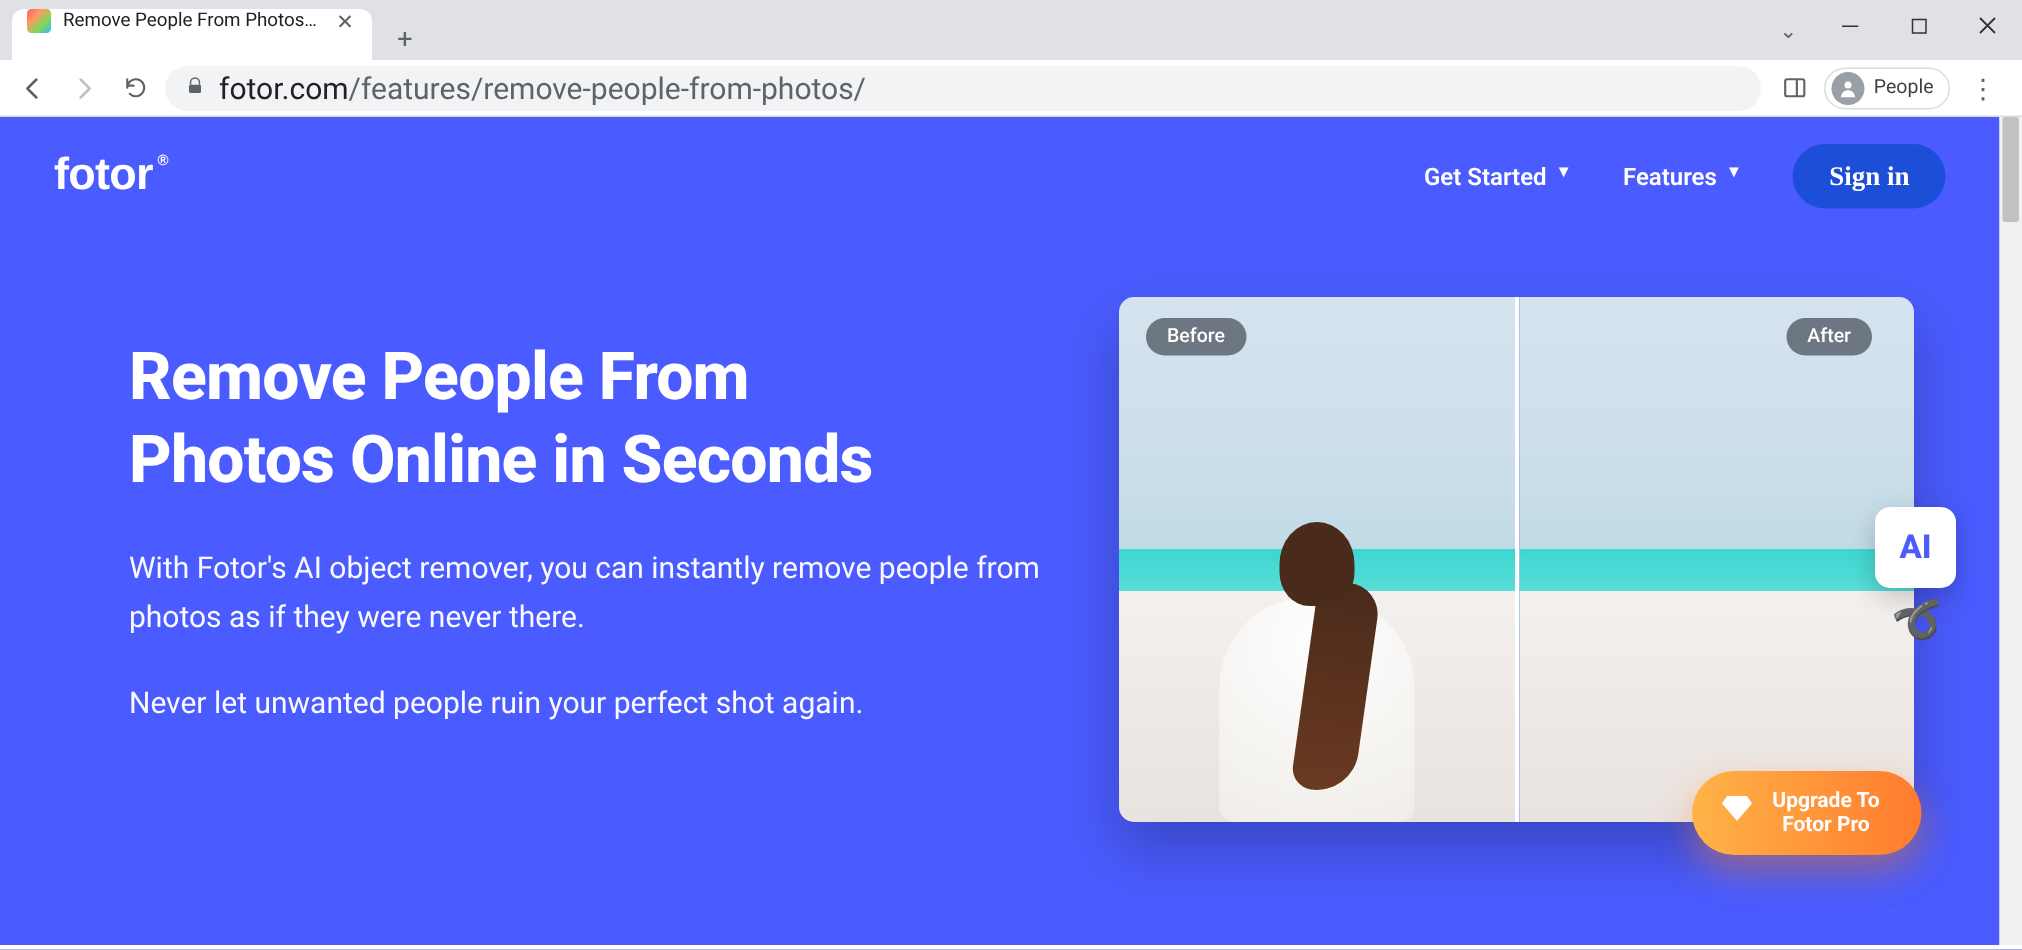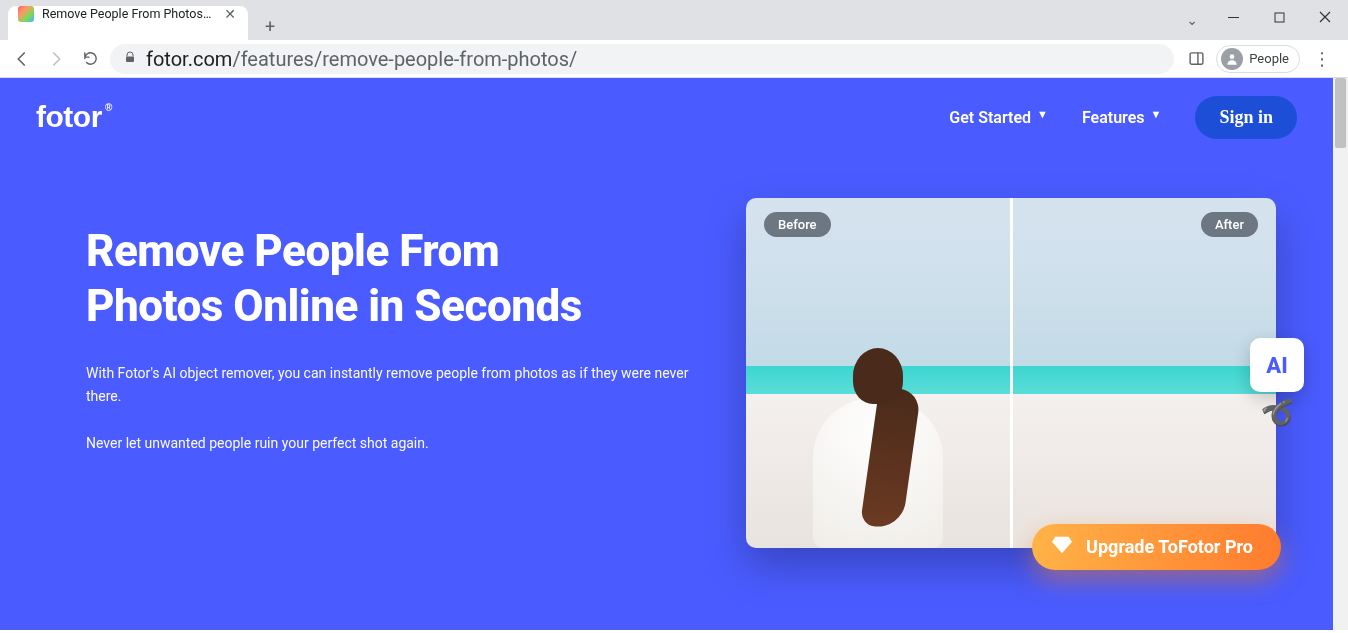--- a/index.html
+++ b/index.html
@@ -41,43 +41,43 @@
 .logo { font-family: Arial, sans-serif; font-weight: 700; font-size: 30px; letter-spacing: -0.5px; position: relative; }
 .logo .reg { font-size: 10px; position: absolute; top: 2px; right: -10px; }
 .nav { display: flex; align-items: center; gap: 34px; }
 .nav-item { display: flex; align-items: flex-start; gap: 6px; font-size: 16px; font-weight: 600; cursor: pointer; }
 .chev { font-size: 11px; }
 .signin-btn { background: #1d4ed8; color: #fff; border: none; border-radius: 22px; padding: 11px 24px; font-size: 18px; font-weight: 600; cursor: pointer; font-family: Liberation Serif, serif; }
 
 .hero { display: flex; padding: 50px 36px 0 86px; gap: 40px; }
 .hero-text { flex: 1; max-width: 620px; padding-top: 36px; }
 .hero-text h1 { font-size: 44px; font-weight: 800; line-height: 1.25; letter-spacing: -0.5px; margin-bottom: 28px; }
-.hero-text p { font-size: 14px; line-height: 1.65; margin-bottom: 18px; font-weight: 400; opacity: 0.97; margin-top: 24px; }
+.hero-text p { font-size: 20px; line-height: 1.65; margin-bottom: 18px; font-weight: 400; opacity: 0.97; margin-top: 24px; }
 .cta-btn { background: #eef1ff; color: #2b2f45; border: none; border-radius: 8px; padding: 16px 26px; font-size: 17px; font-weight: 700; cursor: pointer; margin-top: 20px; }
 
 .hero-image { position: relative; width: 530px; height: 350px; margin-top: 10px; }
 .compare { position: absolute; inset: 0; border-radius: 10px; overflow: hidden; box-shadow: 0 18px 40px rgba(0,0,0,0.25); display: flex; }
 .pane { position: relative; flex: 1; overflow: hidden; }
 .sky { position: absolute; top: 0; left: 0; right: 0; height: 58%; background: linear-gradient(#d5e3ee 0%, #cfe0ec 40%, #bcd9e4 100%); }
 .sea { position: absolute; top: 48%; left: 0; right: 0; height: 14%; background: linear-gradient(#3dd6d0, #6fe2de); }
 .sand { position: absolute; bottom: 0; left: 0; right: 0; height: 44%; background: linear-gradient(#f4f0ee, #e9e3df); }
 .divider { width: 3px; background: #fff; }
 .badge { position: absolute; top: 14px; background: rgba(90,100,110,0.85); color: #fff; font-size: 13px; font-weight: 500; padding: 5px 14px; border-radius: 14px; }
 .badge.before { left: 18px; }
-.badge.after { right: 18px; }
+.badge.after { right: 28px; }
 .person { position: absolute; left: 50%; transform: translateX(-50%); bottom: 0; width: 160px; height: 200px; }
 .person .hair { position: absolute; top: 0; left: 50%; transform: translateX(-50%); width: 50px; height: 56px; background: #4a2a1a; border-radius: 50% 50% 40% 40%; }
 .person .hair-long { position: absolute; top: 40px; left: 50%; transform: translateX(-20%) rotate(8deg); width: 42px; height: 140px; background: linear-gradient(#4a2a1a,#6b3a22); border-radius: 20px 30px 40px 20px; }
 .person .body { position: absolute; top: 50px; left: 50%; transform: translateX(-50%); width: 130px; height: 150px; background: radial-gradient(circle at 50% 20%, #fefefe, #f0ede8); border-radius: 60px 60px 10px 10px; }
 .ai-badge { position: absolute; right: -28px; top: 140px; width: 54px; height: 54px; background: #fff; border-radius: 10px; display: flex; align-items: center; justify-content: center; color: #4a5cff; font-weight: 800; font-size: 22px; box-shadow: 0 6px 18px rgba(0,0,0,0.2); }
 .arrow { position: absolute; right: -22px; top: 200px; color: #ff8a2a; font-size: 28px; transform: rotate(-20deg); }
 
 .upgrade-pill { position: absolute; right: 52px; bottom: 60px; background: linear-gradient(90deg,#ffb347,#ff7b2e); color: #fff; border-radius: 30px; padding: 12px 28px 12px 20px; display: flex; align-items: center; gap: 14px; font-weight: 700; box-shadow: 0 10px 24px rgba(255,130,40,0.45); cursor: pointer; }
 .upgrade-pill .diamond { font-size: 18px; }
-.upgrade-pill .uplines { display:flex; flex-direction:row; line-height:1.15; font-size:18px; text-align:center; }
+.upgrade-pill .uplines { display:flex; flex-direction:column; line-height:1.15; font-size:14px; text-align:center; }
 </style>
 </head>
 <body>
 
 <div class="browser-chrome">
   <div class="tab-strip">
     <div class="tab">
       <div class="favicon"></div>
       <div class="tab-title">Remove People From Photos O</div>
       <div class="tab-close">✕</div>

